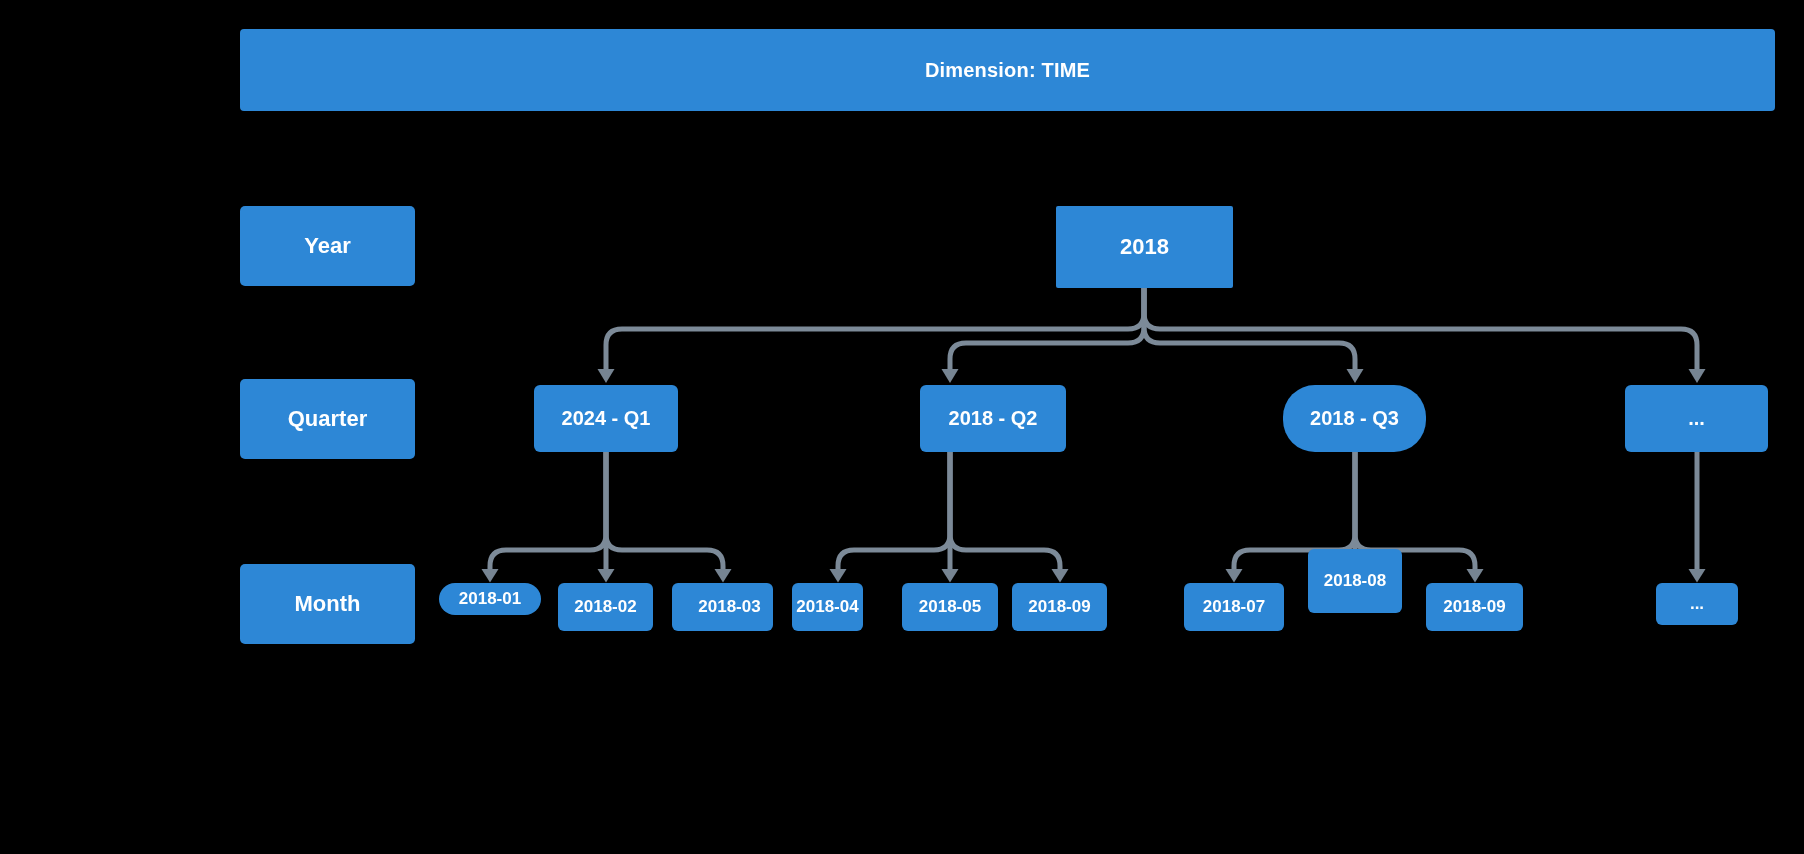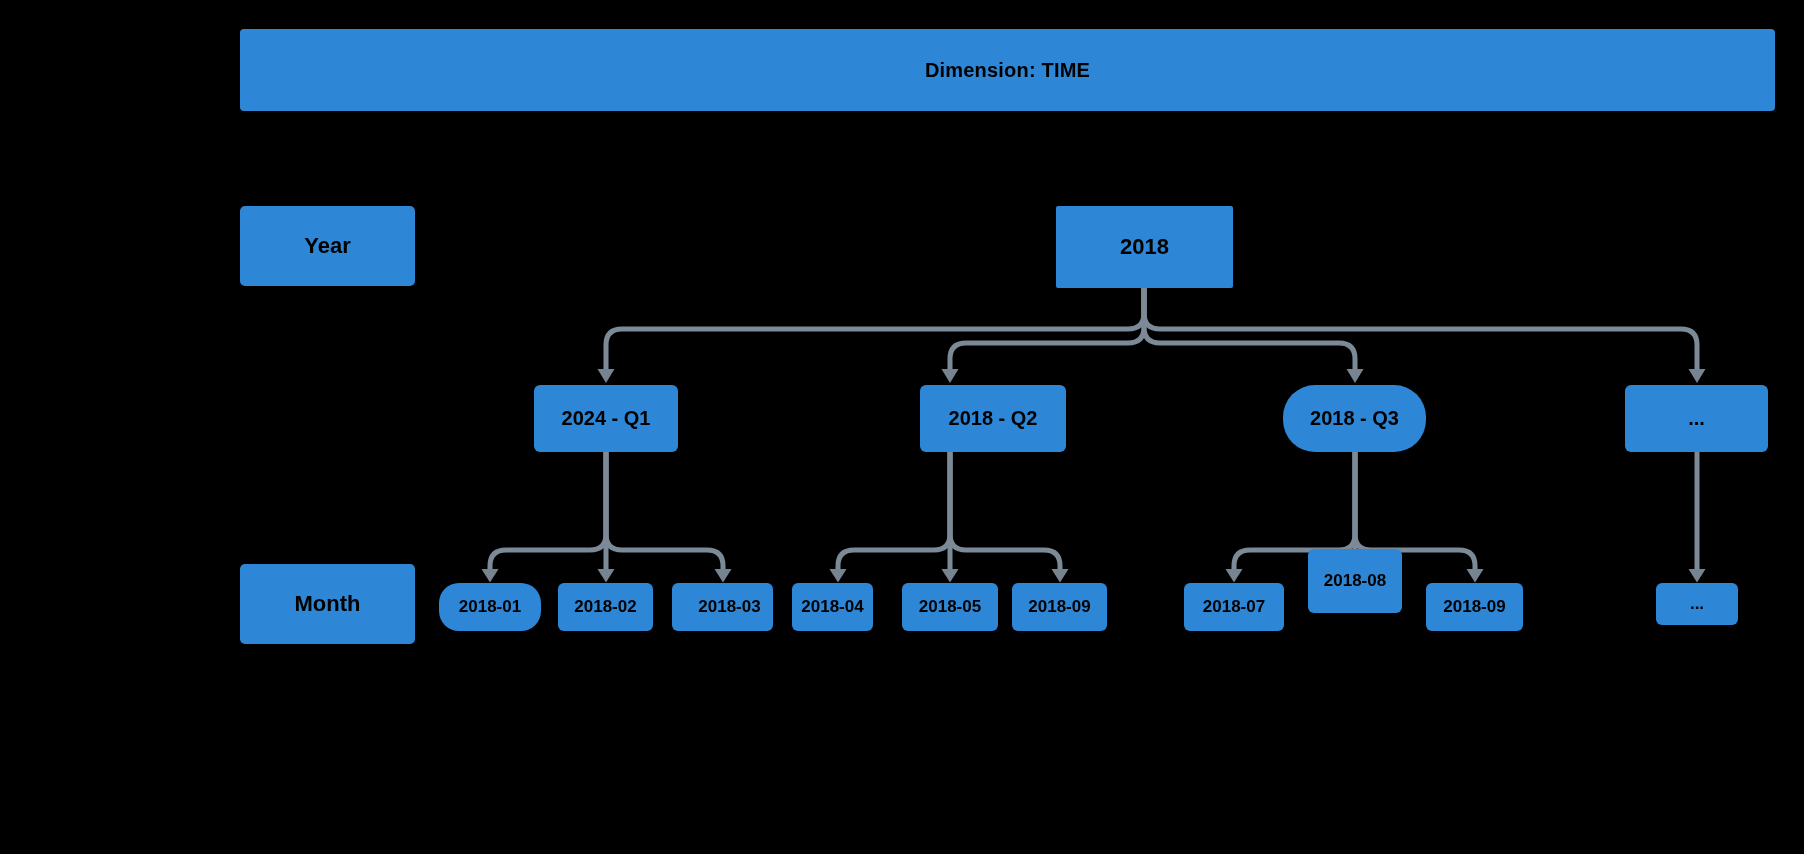--- a/index.html
+++ b/index.html
@@ -21,21 +21,21 @@
   .edge {
     fill: none;
     stroke: #7c8a98;
     stroke-width: 5;
     stroke-linejoin: round;
   }
   .arrowhead { fill: #768492; stroke: none; }
   .node {
     position: absolute;
     background: #2d87d6;
-    color: #000000;
+    color: #ffffff;
     display: flex;
     align-items: center;
     justify-content: center;
     font-weight: bold;
     text-align: center;
     box-sizing: border-box;
   }
   .header-bar { border-radius: 4px; font-size: 20px; letter-spacing: 0.2px; }
   .row-label  { border-radius: 5px; font-size: 22px; }
   .year-node  { border-radius: 2px; font-size: 22px; }
@@ -89,33 +89,34 @@
 
     <g>
       <path class="edge" d="M1697 452 V570"></path>
       <polygon class="arrowhead" points="1688.5,569 1705.5,569 1697,582.5"></polygon>
     </g>
   </svg>
 
   <div class="node header-bar" style="left:240px; top:29px; width:1535px; height:82px;">Dimension: TIME</div>
 
   <div class="node row-label" style="left:240px; top:206px; width:175px; height:80px;">Year</div>
+  <div class="node row-label" style="left:240px; top:379px; width:175px; height:80px;">Quarter</div>
   <div class="node row-label" style="left:240px; top:564px; width:175px; height:80px;">Month</div>
 
   <div class="node year-node" style="left:1056px; top:206px; width:177px; height:82px;">2018</div>
 
   <div class="node quarter-node" style="left:534px; top:385px; width:144px; height:67px;">2024 - Q1</div>
   <div class="node quarter-node" style="left:920px; top:385px; width:146px; height:67px;">2018 - Q2</div>
   <div class="node quarter-node" style="left:1283px; top:385px; width:143px; height:67px;border-radius:32px;">2018 - Q3</div>
   <div class="node quarter-node" style="left:1625px; top:385px; width:143px; height:67px;">...</div>
 
-  <div class="node month-node" style="left:439px; top:583px; width:102px; height:48px;border-radius:20px;">2018-01</div>
+  <div class="node month-node" style="left:439px; top:583px; width:102px; height:32px;border-radius:20px;">2018-01</div>
   <div class="node month-node" style="left:558px; top:583px; width:95px; height:48px;">2018-02</div>
   <div class="node month-node" style="left:672px; top:583px; width:101px; height:48px;padding-left:14px;">2018-03</div>
-  <div class="node month-node" style="left:792px; top:583px; width:81px; height:48px;">2018-04</div>
+  <div class="node month-node" style="left:792px; top:583px; width:71px; height:48px;">2018-04</div>
   <div class="node month-node" style="left:902px; top:583px; width:96px; height:48px;">2018-05</div>
   <div class="node month-node" style="left:1012px; top:583px; width:95px; height:48px;">2018-09</div>
   <div class="node month-node" style="left:1184px; top:583px; width:100px; height:48px;">2018-07</div>
   <div class="node month-node" style="left:1308px; top:549px; width:94px; height:64px;">2018-08</div>
   <div class="node month-node" style="left:1426px; top:583px; width:97px; height:48px;">2018-09</div>
   <div class="node month-node" style="left:1656px; top:583px; width:82px; height:42px;">...</div>
 
 </div>
 
 </body></html>

